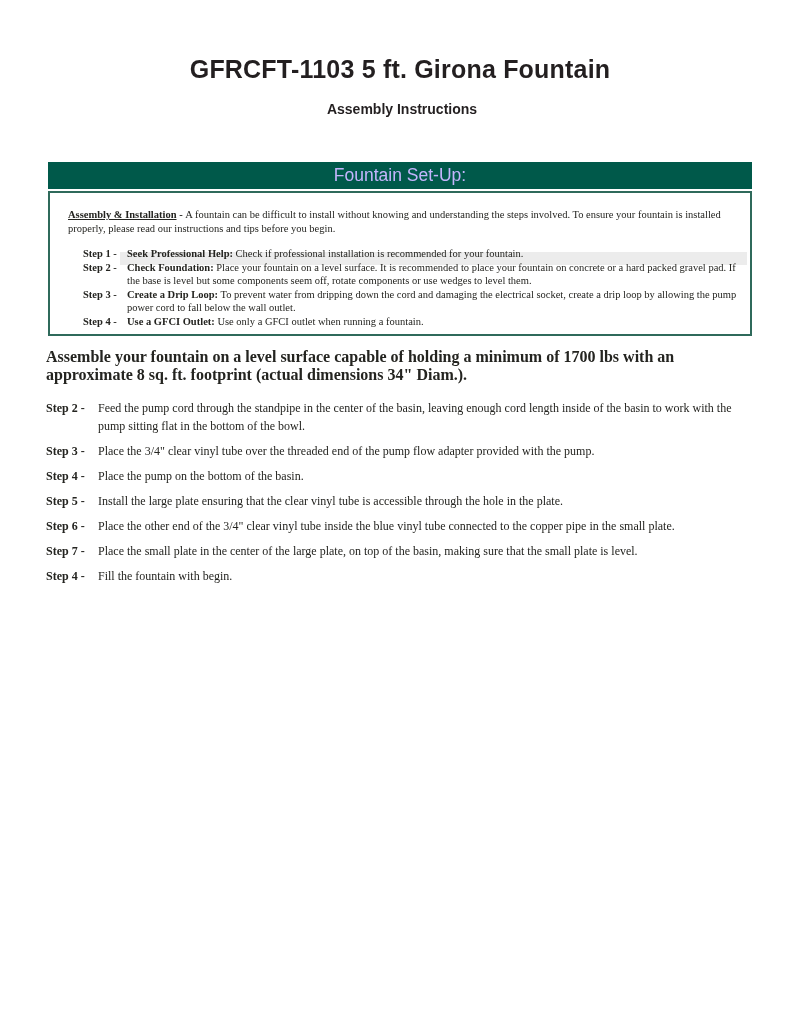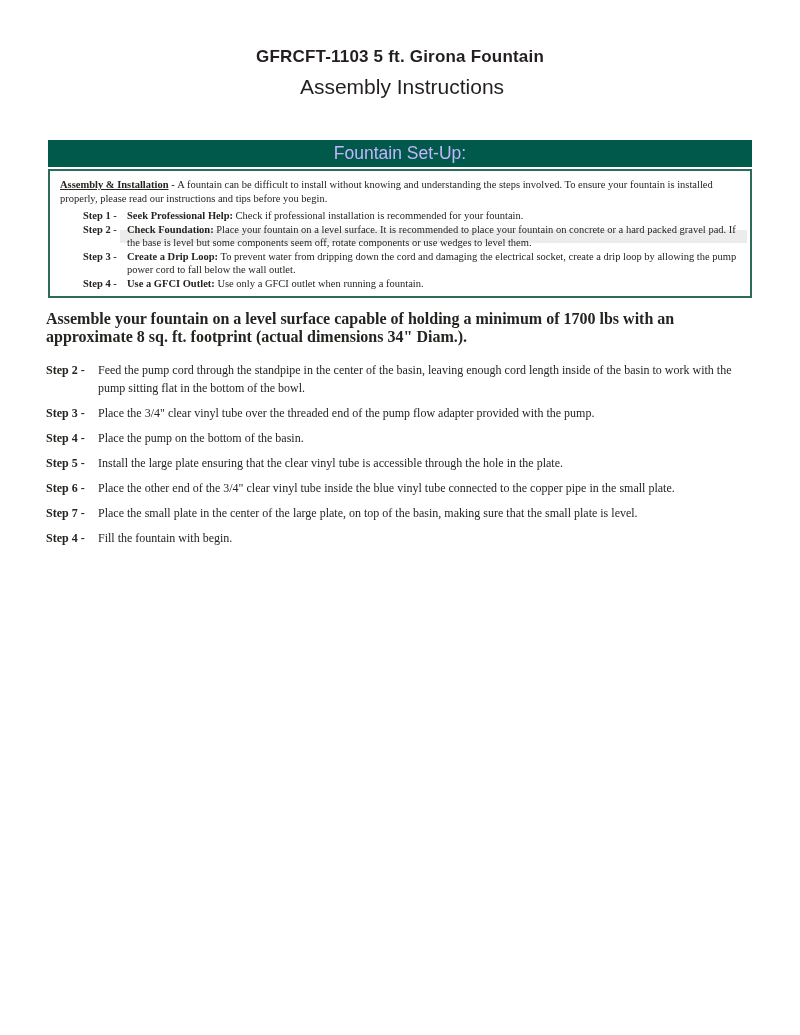--- a/index.html
+++ b/index.html
@@ -13,30 +13,30 @@
     box-sizing:border-box;
   }
   
   .titles{
     padding-top:42px;
     text-align:center;
     font-family:"Liberation Sans", sans-serif;
     color:#231f20;
   }
   .title-main{
-    margin:0;
-    font-size:17px;
+    margin:12px;
+    font-size:25px;
     font-weight:bold;
     line-height:30px;
     letter-spacing:0.2px;
   }
   .title-sub{
     margin:2px 0 0 4px;
-    font-size:21px;
-    font-weight:normal;
+    font-size:14px;
+    font-weight:bold;
     line-height:26px;
   }
   
   .green-bar{
     margin:40px 48px 0 48px;
     height:27px;
     line-height:27px;
     text-align:center;
     color:#c4b5fd;
     font-family:"Liberation Sans", sans-serif;
@@ -54,21 +54,21 @@
     line-height:13.5px;
     color:#242420;
   }
   .scan-band{
     position:absolute;
     z-index:-1;
     left:70px;top:59px;
     width:627px;height:13px;
     background:#ececec;
   }
-  .box-intro{margin:4px;}
+  .box-intro{margin:12px;}
   .box-intro-label{font-weight:bold;text-decoration:underline;}
   .box-intro-dash{font-weight:bold;}
   .box-steps{margin:2px 0 0 0;padding:0 0 0 27px;list-style:none;}
   .box-step{
     padding-left:44px;
     text-indent:-44px;
     margin:0;
   }
   .box-step .lbl{
     display:inline-block;

